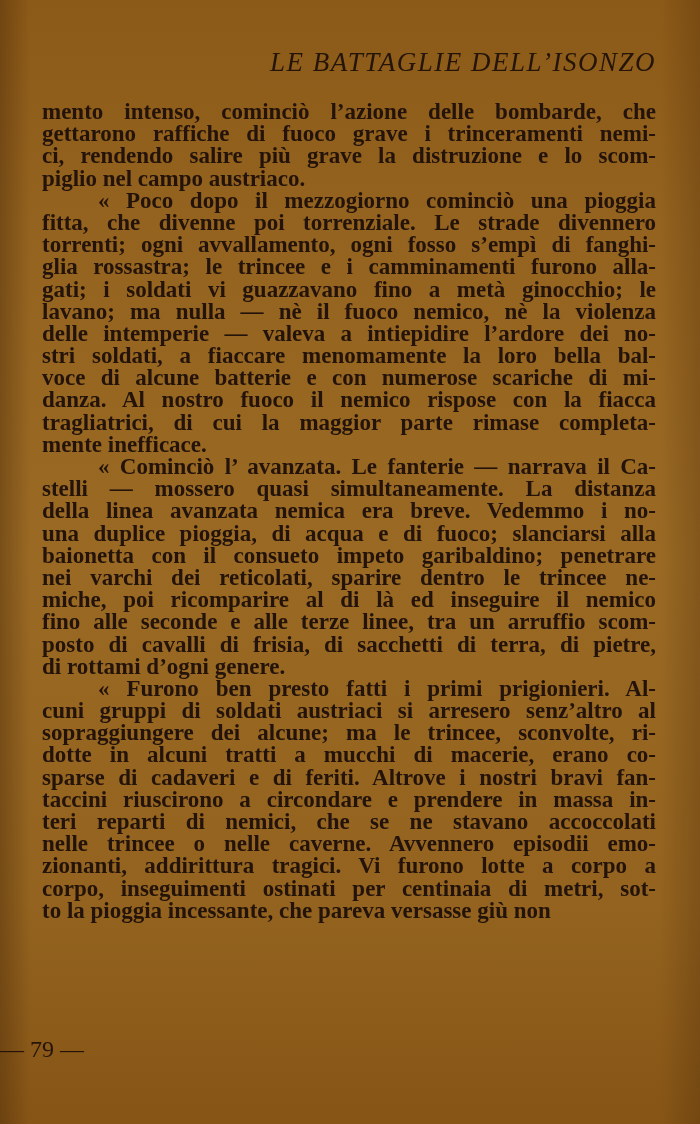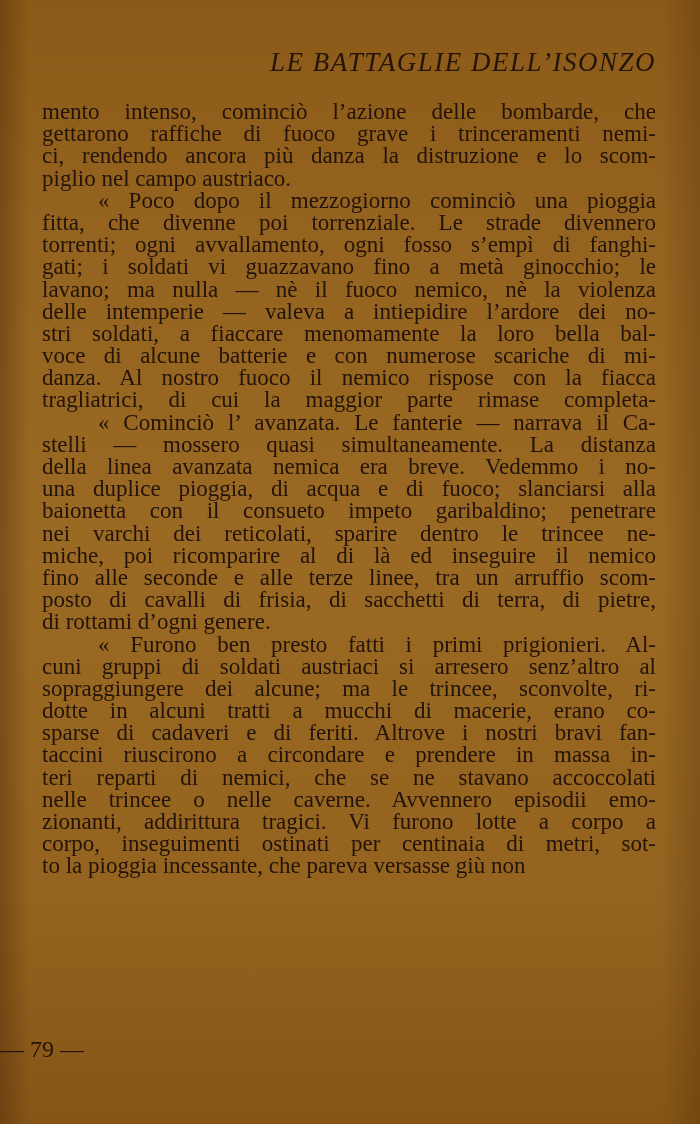--- a/index.html
+++ b/index.html
@@ -26,20 +26,21 @@
     color: #241409;
   }
   .body-text {
     position: absolute;
     left: 42px; top: 101px;
     width: 614px;
     font-family: "Liberation Serif", serif;
     font-size: 23px;
     line-height: 22.2px;
     color: #23130a;
+    font-weight: bold;
   }
   .line {
     display: block;
     white-space: nowrap;
     text-align: justify;
     text-align-last: justify;
     height: 22.2px;
   }
   .line.last { text-align-last: left; }
   .line.indent { padding-left: 56px; }
@@ -54,34 +55,36 @@
 </head>
 <body>
 
 <div class="page">
   <div class="running-head">LE BATTAGLIE DELL’ISONZO</div>
 
   <div class="body-text" id="body-text">
       <div>
         <span class="line">mento intenso, cominciò l’azione delle bombarde, che</span>
         <span class="line">gettarono raffiche di fuoco grave i trinceramenti nemi-</span>
-        <span class="line">ci, rendendo ancora più danza la distruzione e lo scom-</span>
+        <span class="line">ci, rendendo salire più grave la distruzione e lo scom-</span>
         <span class="line last">piglio nel campo austriaco.</span>
       </div>
       <div>
         <span class="line indent">« Poco dopo il mezzogiorno cominciò una pioggia</span>
         <span class="line">fitta, che divenne poi torrenziale. Le strade divennero</span>
         <span class="line">torrenti; ogni avvallamento, ogni fosso s’empì di fanghi-</span>
+        <span class="line">glia rossastra; le trincee e i camminamenti furono alla-</span>
         <span class="line">gati; i soldati vi guazzavano fino a metà ginocchio; le</span>
         <span class="line">lavano; ma nulla — nè il fuoco nemico, nè la violenza</span>
         <span class="line">delle intemperie — valeva a intiepidire l’ardore dei no-</span>
         <span class="line">stri soldati, a fiaccare menomamente la loro bella bal-</span>
         <span class="line">voce di alcune batterie e con numerose scariche di mi-</span>
         <span class="line">danza. Al nostro fuoco il nemico rispose con la fiacca</span>
         <span class="line">tragliatrici, di cui la maggior parte rimase completa-</span>
+        <span class="line last">mente inefficace.</span>
       </div>
       <div>
         <span class="line indent">« Cominciò l’ avanzata. Le fanterie — narrava il Ca-</span>
         <span class="line">stelli — mossero quasi simultaneamente. La distanza</span>
         <span class="line">della linea avanzata nemica era breve. Vedemmo i no-</span>
         <span class="line">una duplice pioggia, di acqua e di fuoco; slanciarsi alla</span>
         <span class="line">baionetta con il consueto impeto garibaldino; penetrare</span>
         <span class="line">nei varchi dei reticolati, sparire dentro le trincee ne-</span>
         <span class="line">miche, poi ricomparire al di là ed inseguire il nemico</span>
         <span class="line">fino alle seconde e alle terze linee, tra un arruffio scom-</span>

